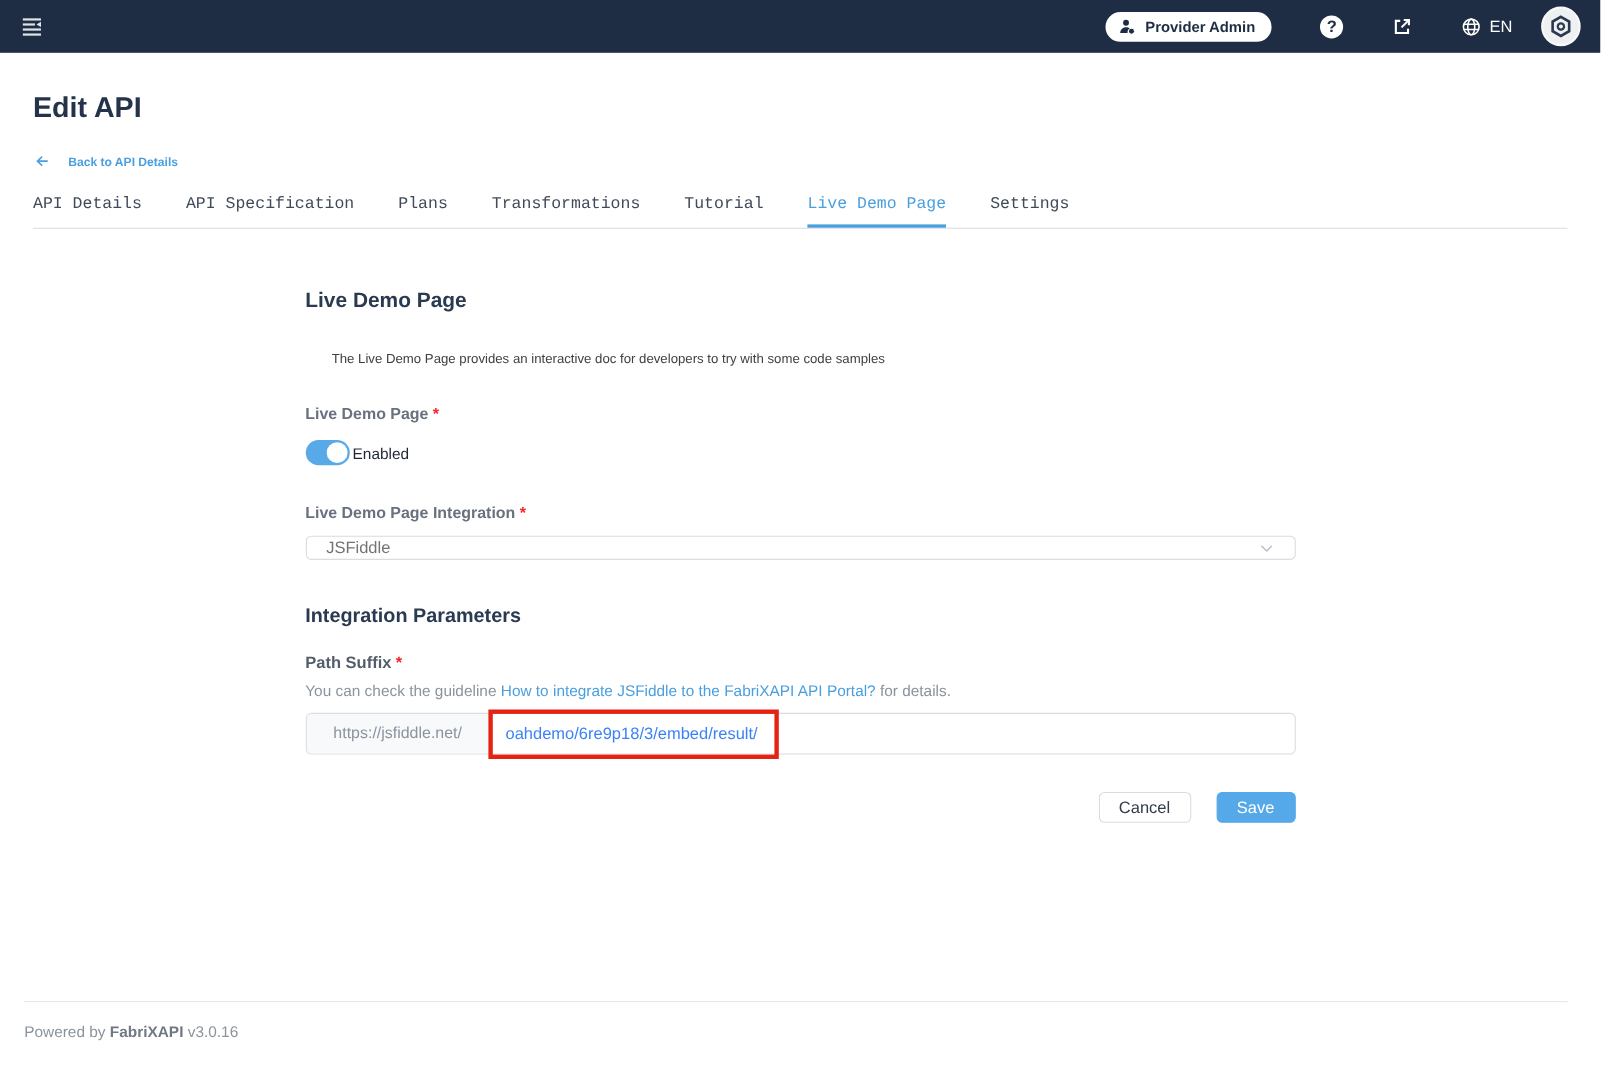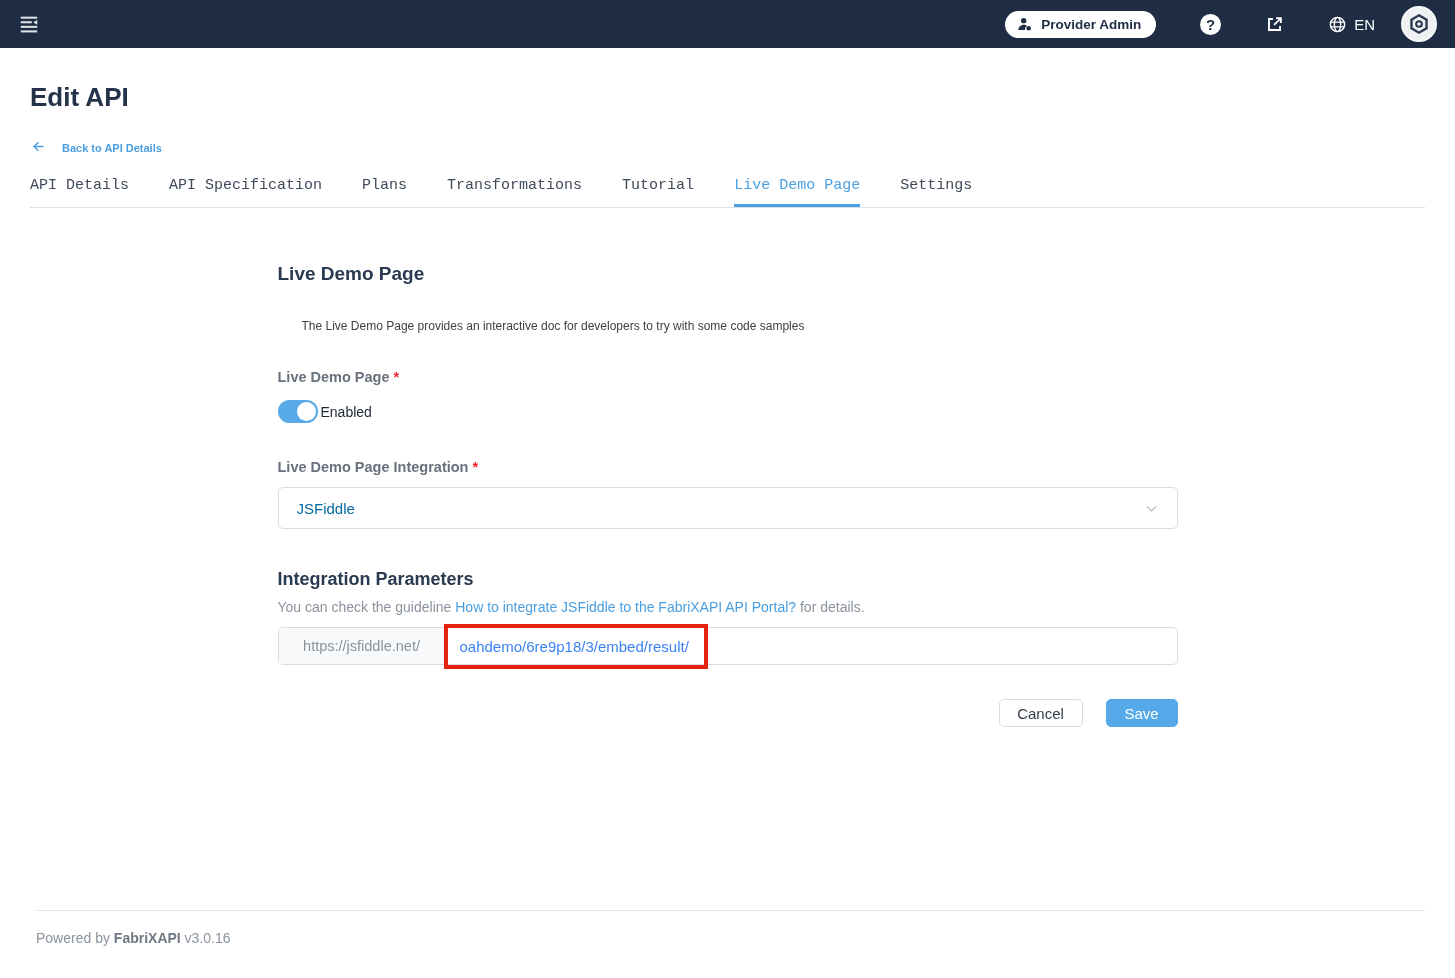--- a/index.html
+++ b/index.html
@@ -139,29 +139,29 @@
     position: absolute;
     top: 2px; right: 2px;
     width: 19px; height: 19px;
     background: #ffffff;
     border-radius: 50%;
   }
   .toggle-state { margin-left: 3px; font-size: 14px; color: #1f2733; }
 
   .select-box {
     margin-top: 12px;
-    height: 42px;
+    height: 22px;
     border: 1px solid #d9dce1;
     border-radius: 5px;
     display: flex;
     align-items: center;
     justify-content: space-between;
     padding: 0 18px;
     font-size: 15px;
-    color: #0369a1;
+    color: #737373;
     cursor: pointer;
     background: #ffffff;
   }
 
   .params-title {
     margin-top: 40px;
     font-size: 18px;
     font-weight: 700;
     color: #2a3a50;
   }
@@ -240,21 +240,21 @@
   .btn-save {
     width: 72px;
     background: #56a9e8;
     border: 1px solid #56a9e8;
     color: #ffffff;
   }
 
   
   .footer {
     position: absolute;
-    left: 36px; right: 30px;
+    left: 22px; right: 30px;
     top: 910px;
     border-top: 1px solid #e4e7ea;
     padding-top: 19px;
     font-size: 14px;
     color: #8b939e;
   }
   .footer b { color: #6f7884; font-weight: 700; }
 </style>
 </head>
 <body>
@@ -351,20 +351,23 @@
     </div>
     <div class="select-box">
       <span>JSFiddle</span>
       <svg width="15" height="15" viewBox="0 0 24 24" fill="none" stroke="#b9bdc4" stroke-width="2" stroke-linecap="round" stroke-linejoin="round">
         <path d="M5 9l7 7 7-7"></path>
       </svg>
     </div>
 
     <div class="params-title">Integration Parameters</div>
 
+    <div class="path-label">
+      <span>Path Suffix</span><span class="req">*</span>
+    </div>
     <div class="hint-line">
       <span>You can check the guideline </span><span class="hint-link">How to integrate JSFiddle to the FabriXAPI API Portal?</span><span> for details.</span>
     </div>
 
     <div class="input-group">
       <div class="input-addon">https://jsfiddle.net/</div>
       <input class="path-input" type="text" value="oahdemo/6re9p18/3/embed/result/" style="">
       <div class="annotation-box"></div>
     </div>
 

